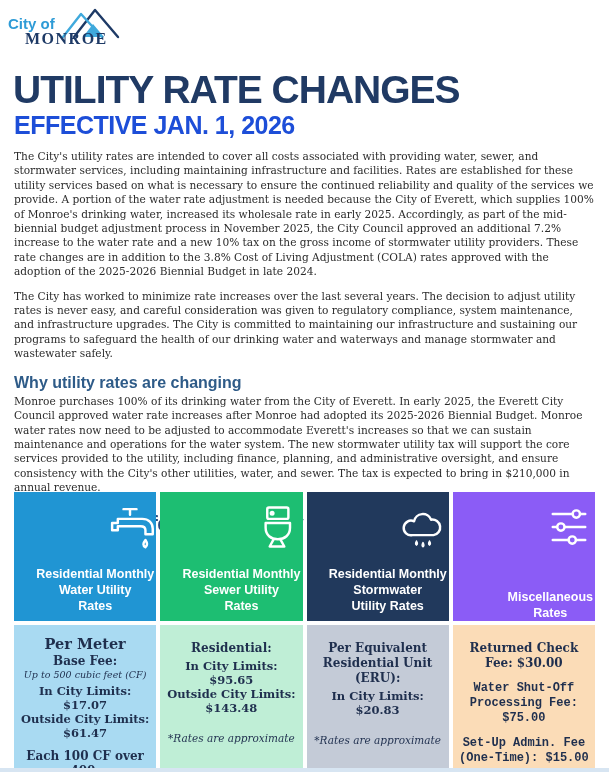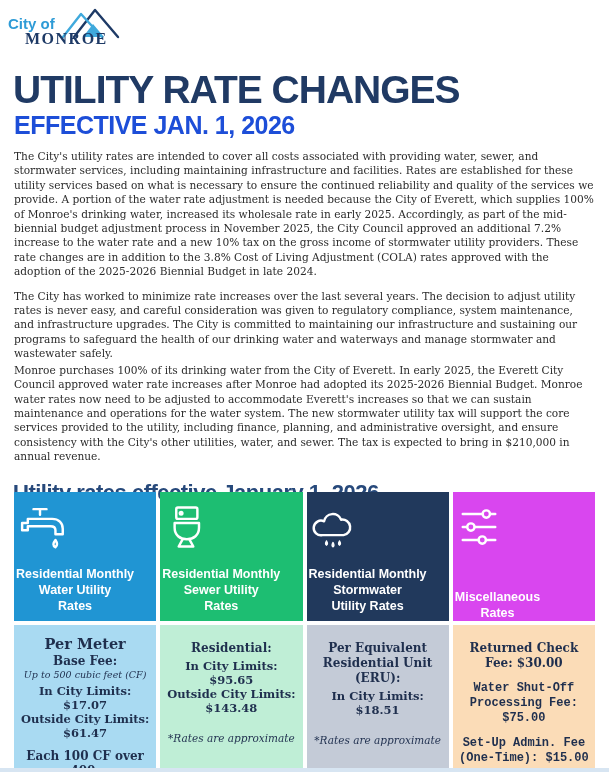--- a/index.html
+++ b/index.html
@@ -46,21 +46,21 @@
   }
   .para.tight { margin-top:2px; }
   
   .cards {
     position:absolute; top:492px; left:14px; width:581px; height:276px;
     display:grid; grid-template-columns:repeat(4,1fr); column-gap:4px;
   }
   .card { display:flex; flex-direction:column; }
   .card-head {
     height:129px; margin-bottom:4px; display:flex; flex-direction:column;
-    align-items:flex-start; text-align:center;
+    align-items:flex-end; text-align:center;
   }
   .card-head svg { width:52px; height:52px; margin-top:9px; flex:none; }
   .card-title {
     margin-top:auto; margin-bottom:7px; padding:0 2px;
     font-family:"Liberation Sans", sans-serif; font-weight:800;
     font-size:12.5px; line-height:16px; color:#ffffff; white-space:pre-line;
   }
   .card-body { height:176px; text-align:center; color:#1F2F4E; }
   .card-bar { height:5px; }
   .ln { font-weight:700; font-size:11.5px; line-height:14px; margin:0 3px; }
@@ -70,21 +70,21 @@
   .ln-note { font-weight:400; font-style:italic; font-size:10.5px; padding-top:10px; }
   .mt3 { padding-top:3px; } .mt9 { padding-top:9px; } .mt10 { padding-top:10px;font-family:Liberation Mono, monospace; }
   .mt16 { padding-top:16px; }
   
   .c-water .card-head, .c-water .card-bar { background:#2095D3; }
   .c-water .card-body { background:#A9DAF2; }
   .c-sewer .card-head, .c-sewer .card-bar { background:#1DBE72; }
   .c-sewer .card-body { background:#BFEED6; }
   .c-storm .card-head, .c-storm .card-bar { background:#21395C; }
   .c-storm .card-body { background:#C4CBD7; }
-  .c-misc .card-head, .c-misc .card-bar { background:#d946ef;gap:36px; }
+  .c-misc .card-head, .c-misc .card-bar { background:#8b5cf6;gap:36px; }
   .c-misc .card-body { background:#FBDCB7; }
   .bottom-strip {
     position:absolute; left:0; right:0; bottom:0; height:4px; background:#D7E5F2;
   }
 </style>
 </head>
 <body>
 
 <div class="page">
 
@@ -97,20 +97,21 @@
     </svg>
     <div class="monroe">MONROE</div>
   </div>
 
   <div class="h-title">UTILITY RATE CHANGES</div>
   <div class="h-sub">EFFECTIVE JAN. 1, 2026</div>
 
   <p class="para">The City's utility rates are intended to cover all costs associated with providing water, sewer, and stormwater services, including maintaining infrastructure and facilities. Rates are established for these utility services based on what is necessary to ensure the continued reliability and quality of the services we provide. A portion of the water rate adjustment is needed because the City of Everett, which supplies 100% of Monroe's drinking water, increased its wholesale rate in early 2025. Accordingly, as part of the mid-biennial budget adjustment process in November 2025, the City Council approved an additional 7.2% increase to the water rate and a new 10% tax on the gross income of stormwater utility providers. These rate changes are in addition to the 3.8% Cost of Living Adjustment (COLA) rates approved with the adoption of the 2025-2026 Biennial Budget in late 2024.</p>
   <p class="para">The City has worked to minimize rate increases over the last several years. The decision to adjust utility rates is never easy, and careful consideration was given to regulatory compliance, system maintenance, and infrastructure upgrades. The City is committed to maintaining our infrastructure and sustaining our programs to safeguard the health of our drinking water and waterways and manage stormwater and wastewater safely.</p>
 
+  <div class="h-why">Why utility rates are changing</div>
   <p class="para tight">Monroe purchases 100% of its drinking water from the City of Everett. In early 2025, the Everett City Council approved water rate increases after Monroe had adopted its 2025-2026 Biennial Budget. Monroe water rates now need to be adjusted to accommodate Everett's increases so that we can sustain maintenance and operations for the water system.  The new stormwater utility tax will support the core services provided to the utility, including finance, planning, and administrative oversight, and ensure consistency with the City's other utilities, water, and sewer. The tax is expected to bring in $210,000 in annual revenue.</p>
 
   <div class="h-rates">Utility rates effective January 1, 2026</div>
 
   <div class="cards">
 
     <section class="card c-water">
       <div class="card-head">
         <svg viewBox="0 0 64 64" fill="none" stroke="#ffffff" stroke-width="3" stroke-linecap="round" stroke-linejoin="round">
           <path d="M24 10 h16 M32 10 v7"></path>
@@ -161,21 +162,21 @@
           <path d="M24 49 q2.5 4 0 5.5 q-2.5-1.5 0-5.5 z" fill="#ffffff" stroke-width="1.5"></path>
           <path d="M32 51 q2.5 4 0 5.5 q-2.5-1.5 0-5.5 z" fill="#ffffff" stroke-width="1.5"></path>
           <path d="M40 49 q2.5 4 0 5.5 q-2.5-1.5 0-5.5 z" fill="#ffffff" stroke-width="1.5"></path>
         </svg>
         <div class="card-title">Residential Monthly
 Stormwater
 Utility Rates</div>
       </div>
       <div class="card-body">
         <div class="ln ln-md mt16">Per Equivalent Residential Unit (ERU):</div>
-        <div class="ln mt3">In City Limits: $18.51</div>
+        <div class="ln mt3">In City Limits: $20.83</div>
         <div class="ln ln-note mt16">*Rates are approximate</div>
       </div>
       <div class="card-bar"></div>
     </section>
 
     <section class="card c-misc">
       <div class="card-head">
         <svg viewBox="0 0 64 64" fill="none" stroke="#ffffff" stroke-width="3" stroke-linecap="round">
           <path d="M12 16 h24 M46 16 h6"></path>
             <circle cx="41" cy="16" r="4.5"></circle>

